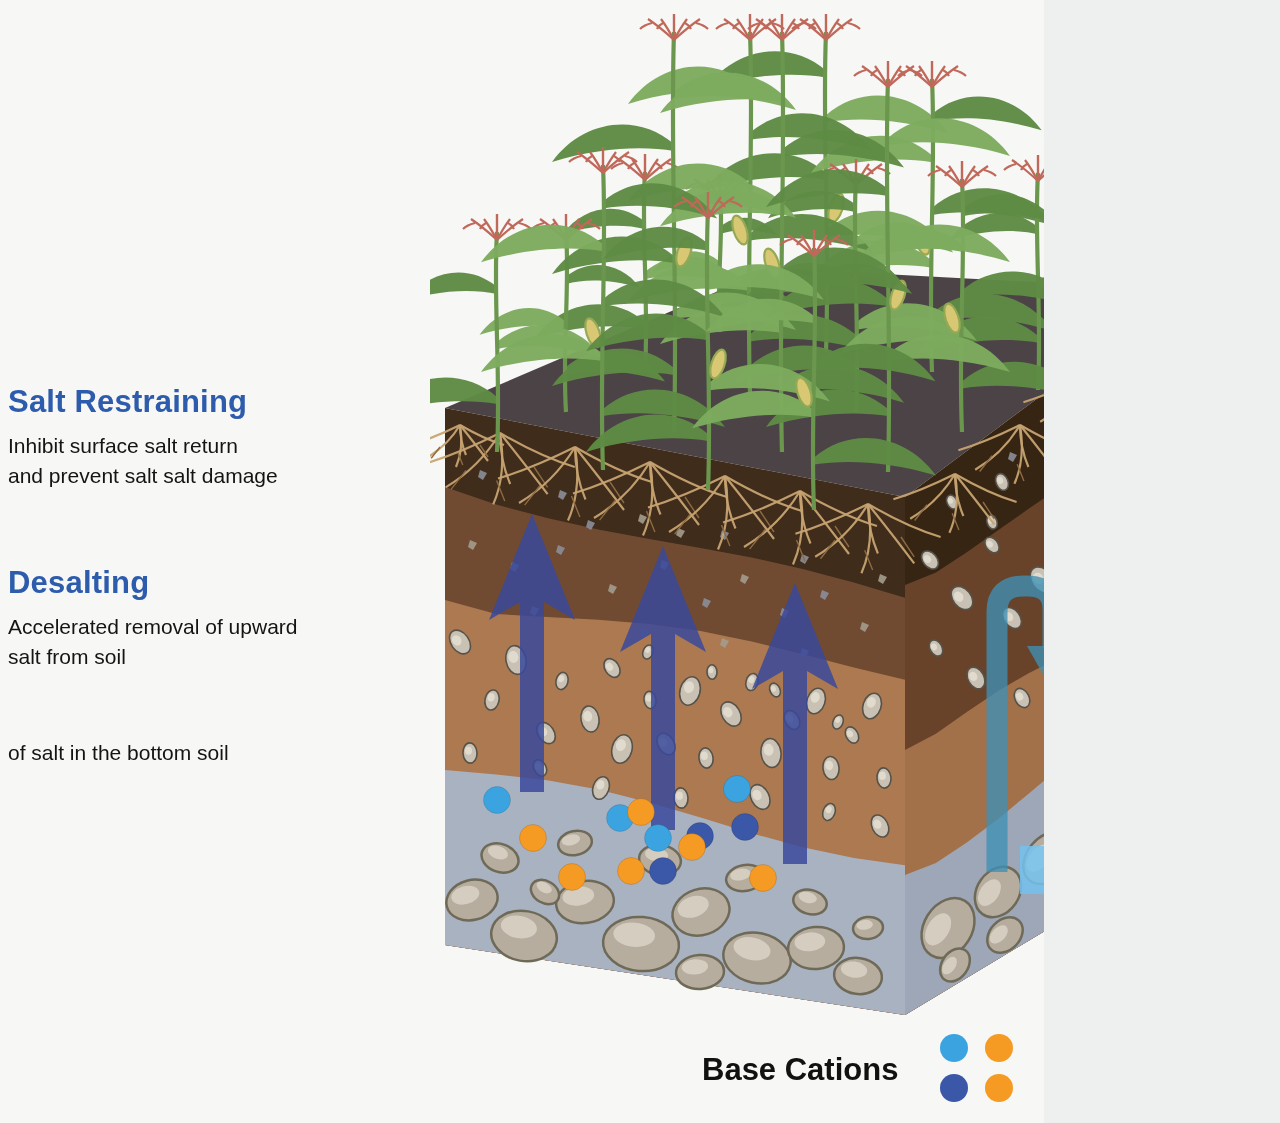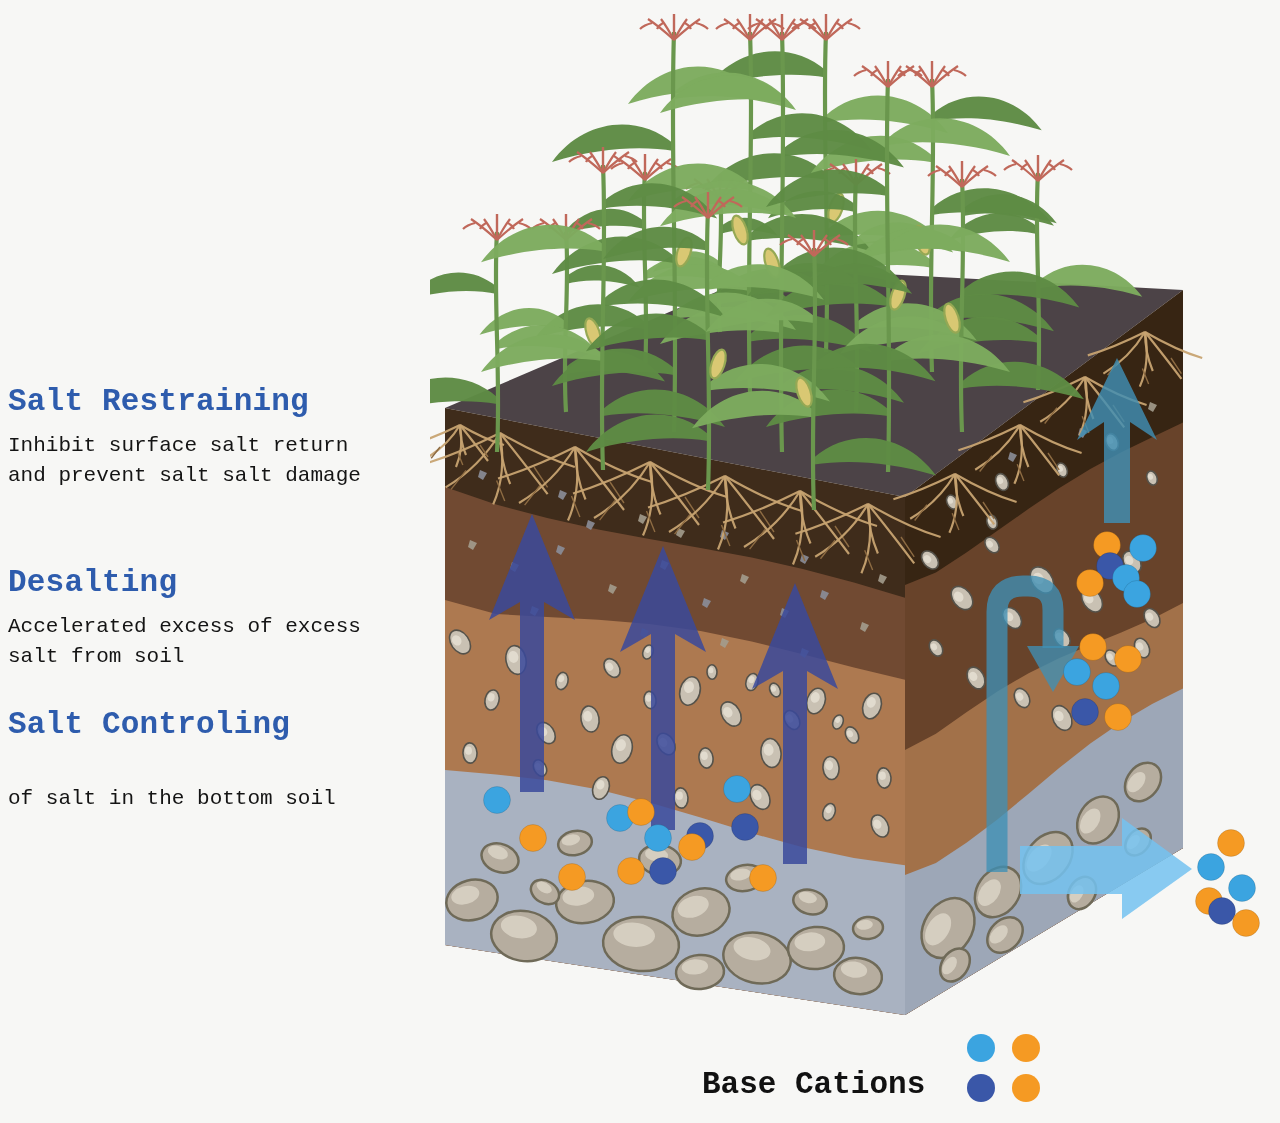--- a/index.html
+++ b/index.html
@@ -1,28 +1,28 @@
 <!DOCTYPE html>
 <html><head>
 <meta charset="utf-8">
 <style>
   html,body{margin:0;padding:0;}
   body{background:#eef0ef;}
   .stage{
-    position:relative; width:1280px; height:1123px; overflow:hidden;
+    position:relative; width:1044px; height:1123px; overflow:hidden;
     background:#f7f7f5;
-    font-family:Liberation Mono, monospace;
+    font-family:Liberation Sans, sans-serif;
   }
   .ann{position:absolute; left:8px; width:424px;}
   .ann h2{
     margin:0 0 12px 0; font-size:31px; line-height:1.1;
     color:#2e5cad; font-weight:bold; letter-spacing:0.2px;
   }
   .ann p{margin:0; font-size:21px; line-height:1.42; color:#141414;}
-  .legend{position:absolute; left:702px; top:1038px; display:flex; align-items:flex-end;}
+  .legend{position:absolute; left:702px; top:1038px; display:flex; align-items:center;}
   .legend .lab{font-size:31px; font-weight:bold; color:#111;}
   .legend .dots{
     display:grid; grid-template-columns:28px 28px; grid-gap:12px 17px;
     margin-left:42px; margin-top:-4px;
   }
   .legend .dot{width:28px; height:28px; border-radius:50%;}
   #soil-svg{position:absolute; left:430px; top:0; width:850px; height:1123px;}
 </style>
 </head>
 <body>
@@ -30,26 +30,25 @@
 <div class="stage">
 
   <div class="ann" style="top:385px">
     <h2>Salt Restraining</h2>
     <p><span>Inhibit surface salt return</span><br>
        <span>and prevent salt salt damage</span></p>
   </div>
 
   <div class="ann" style="top:566px">
     <h2>Desalting</h2>
-    <p><span>Accelerated excess of excess</span><br>
+    <p><span>Accelerated removal of upward</span><br>
        <span>salt from soil</span></p>
   </div>
 
   <div class="ann" style="top:708px">
-    <h2>Salt Controling</h2>
     <p><br>
        <span>of salt in the bottom soil</span></p>
   </div>
 
   <div class="ann" style="top:878px">
   </div>
 
   <svg id="soil-svg" viewBox="430 0 850 1123">
       <path d="M445 408 L772 268 L1183 290 L905 497 Z" fill="#4c4347"></path>
       <path d="M905 497 L1183 290 L1183 848 L905 1015 Z" fill="#372513"></path>

